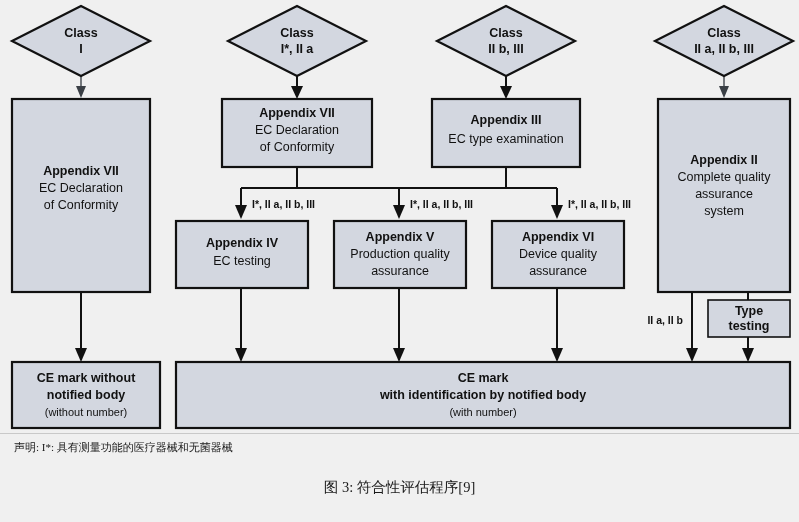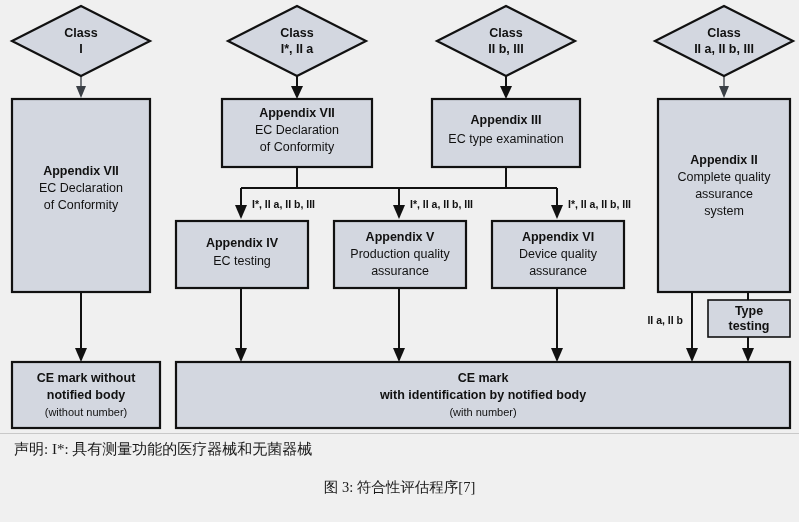--- a/index.html
+++ b/index.html
@@ -75,21 +75,21 @@
   }
   .t-ce-bold {
     font-weight: bold;
     font-size: 12.5px;
   }
   .caption-note {
     position: absolute;
     left: 14px;
     top: 440px;
     font-family: "Liberation Serif", serif;
-    font-size: 15px;
+    font-size: 11px;
     color: #1a1a1a;
     white-space: nowrap;
   }
   .caption-fig {
     position: absolute;
     left: 0;
     top: 478px;
     width: 799px;
     text-align: center;
     font-family: "Liberation Serif", serif;
@@ -283,15 +283,15 @@
     <text class="t-edgelabel" x="410" y="208" text-anchor="start">I*, II a, II b, III</text>
     <text class="t-edgelabel" x="568" y="208" text-anchor="start">I*, II a, II b, III</text>
     <text class="t-edgelabel" x="683" y="324" text-anchor="end">II a, II b</text>
 
   </svg>
 
   <div class="divider-line"></div>
 
   <div class="caption-note">声明:  I*:  具有测量功能的医疗器械和无菌器械</div>
 
-  <div class="caption-fig">图 3:  符合性评估程序[7]</div>
+  <div class="caption-fig">图 3:  符合性评估程序[9]</div>
 
 </div>
 
 </body></html>

